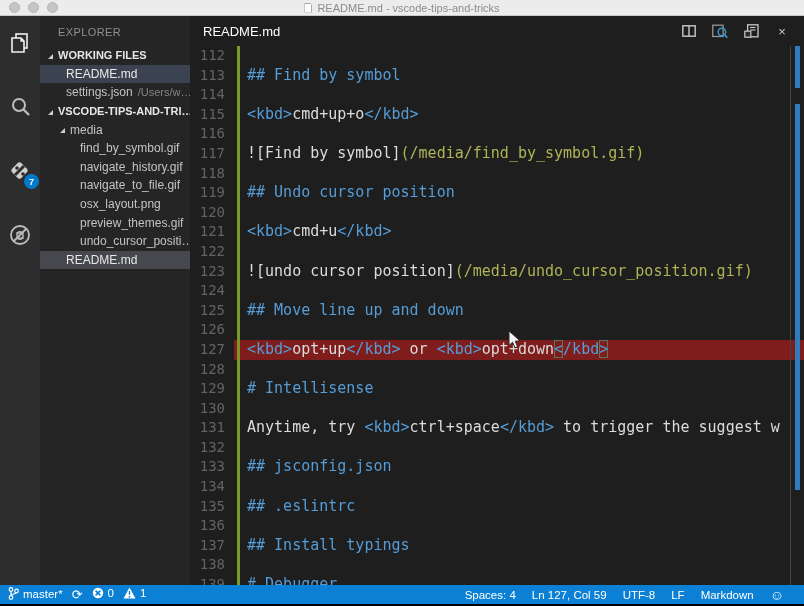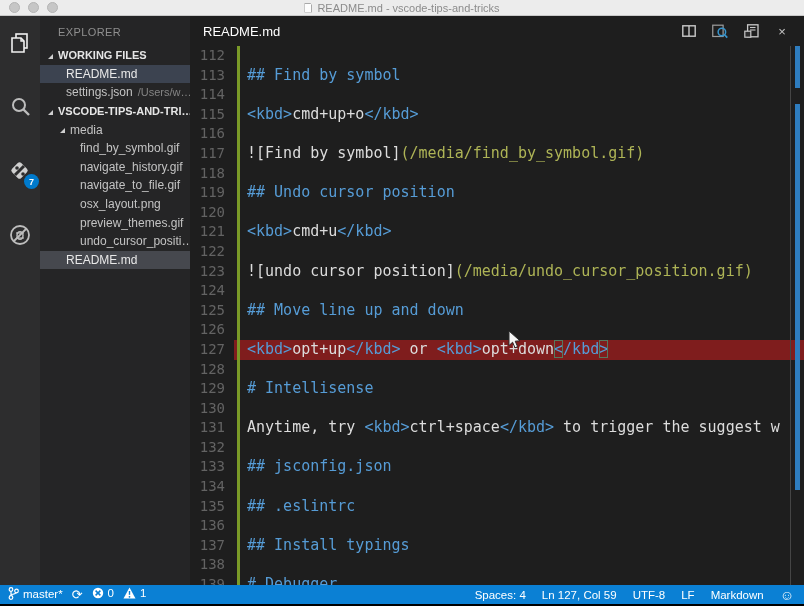--- a/index.html
+++ b/index.html
@@ -70,21 +70,21 @@
   .c-boxed { color:#569cd6; outline:1px solid #56795f; outline-offset:-1px; }
 
   .scroll-line { position:absolute; right:13px; top:0; bottom:0; width:1px; background:#454545; }
   .overview { position:absolute; right:4px; top:0; bottom:0; width:5px; }
   .ov { position:absolute; left:0; width:5px; background:#2e7cbe; }
 
   
   .statusbar { height:19px; background:#0b80d4; color:#fff; display:flex;
     align-items:center; font-size:11.5px; flex:0 0 auto; }
   .sb-left { display:flex; align-items:flex-start; gap:9px; padding-left:8px; }
-  .sb-right { margin-left:auto; display:flex; align-items:center; gap:16px; padding-right:10px; }
+  .sb-right { margin-left:auto; display:flex; align-items:center; gap:16px; padding-right:20px; }
   .sitem { display:flex; align-items:center; gap:4px; cursor:pointer; }
   .bottom-gap { height:2px; background:#000; flex:0 0 auto; }
 
   
   .pointer { position:absolute; left:508px; top:330px; z-index:50; pointer-events:none; }
 
   svg { display:block; }
 </style>
 </head>
 <body>

